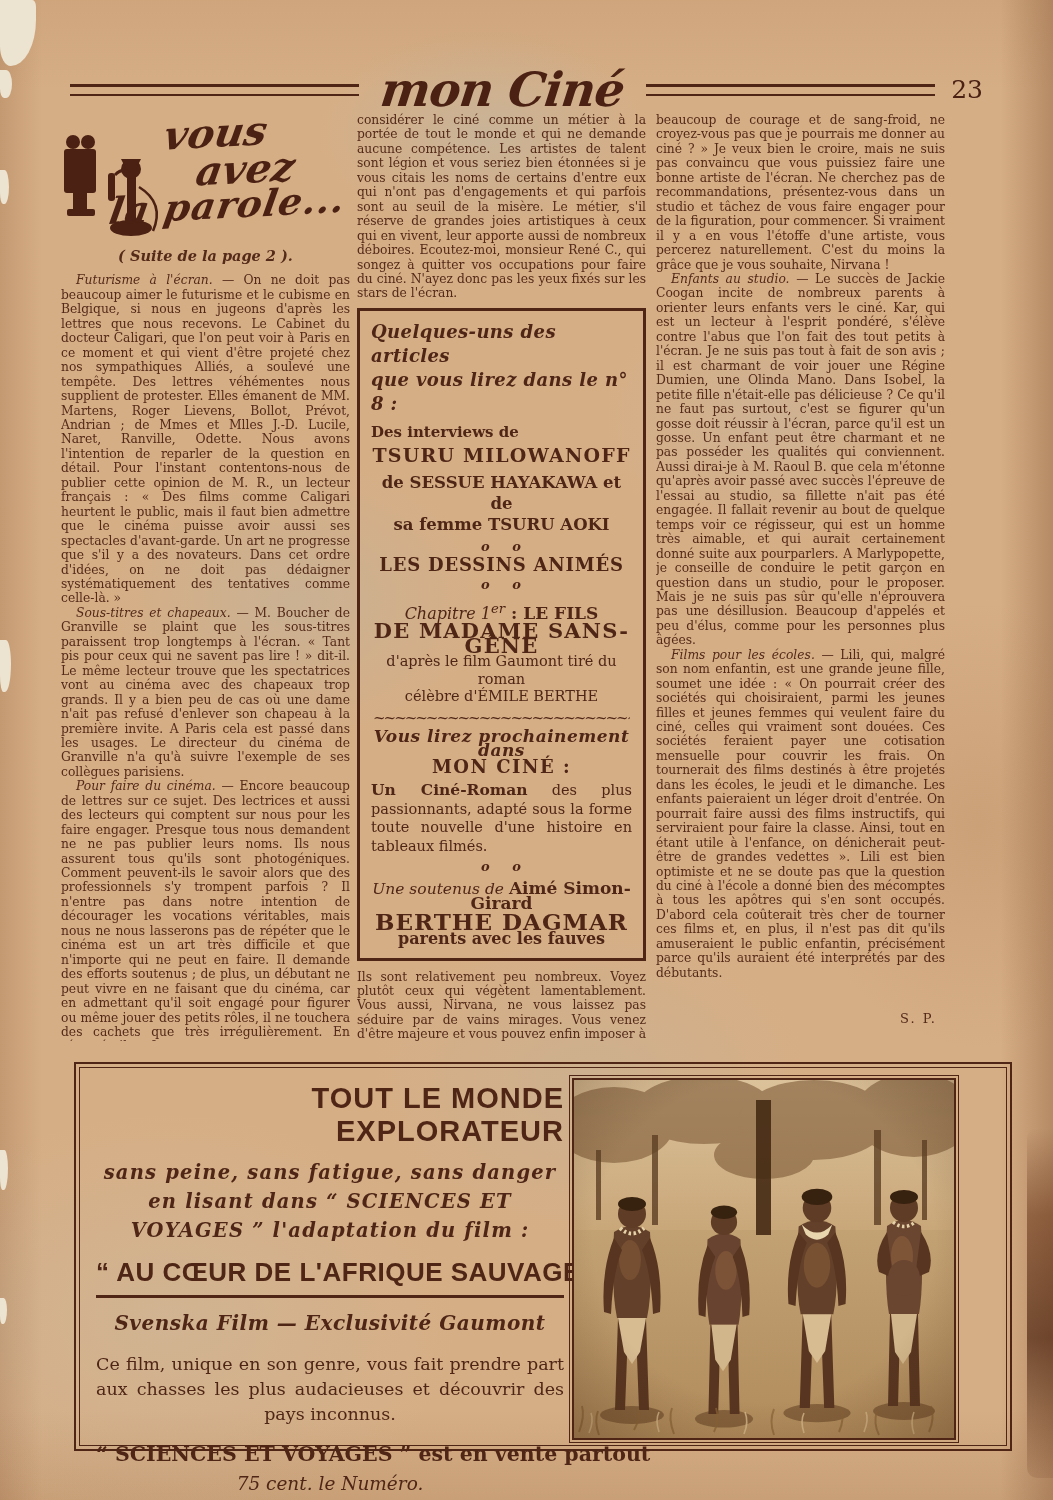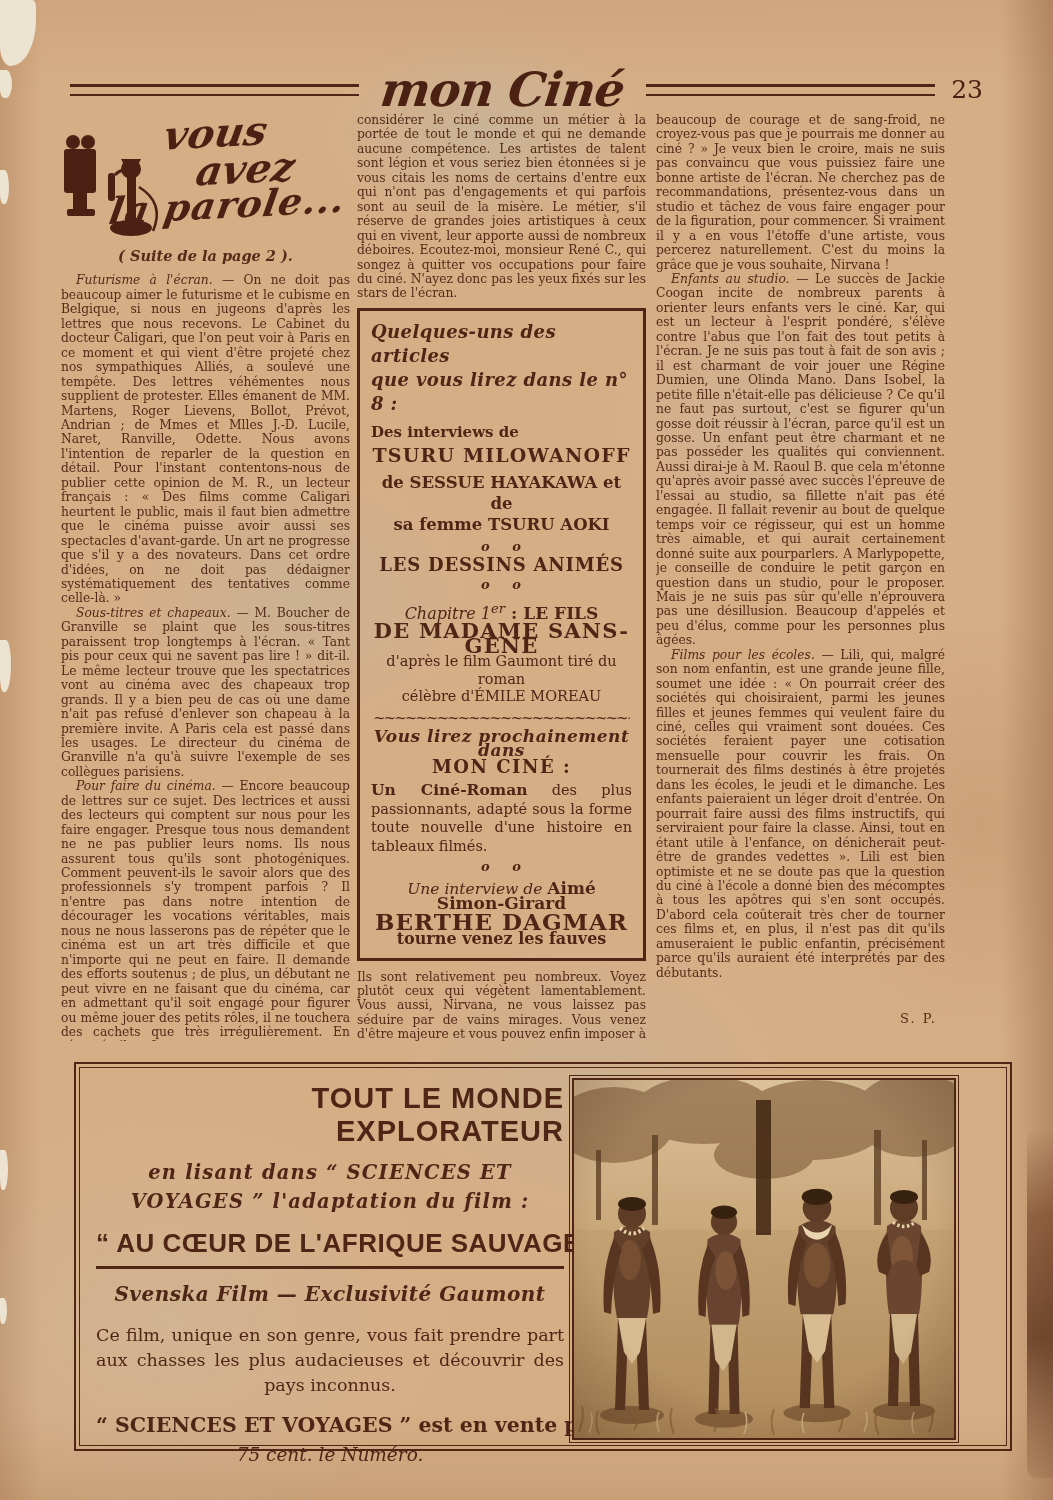--- a/index.html
+++ b/index.html
@@ -157,46 +157,47 @@
       <div class="enc-intro">Des interviews de</div>
       <div class="enc-name">TSURU MILOWANOFF</div>
       <div class="enc-sub">de SESSUE HAYAKAWA et de</div>
       <div class="enc-sub" style="margin-top:0;">sa femme TSURU AOKI</div>
       <div class="orn">o o</div>
       <div class="enc-dessins">LES DESSINS ANIMÉS</div>
       <div class="orn">o o</div>
       <div class="enc-chap"><span class="it">Chapitre 1</span><sup class="it">er</sup><span class="b"> : LE FILS</span></div>
       <div class="enc-chap2">DE MADAME SANS-GÊNE</div>
       <div class="enc-src">d'après le film Gaumont tiré du roman</div>
-      <div class="enc-src">célèbre d'ÉMILE MOREAU</div>
+      <div class="enc-src">célèbre d'ÉMILE BERTHE</div>
       <div class="wavy">~~~~~~~~~~~~~~~~~~~~~~~~~~~~~~~~~~~~~~~~~~~~</div>
       <div class="enc-proch">Vous lirez prochainement dans</div>
       <div class="enc-moncine">MON CINÉ :</div>
       <div class="enc-roman"><span class="b">Un Ciné-Roman</span><span> des plus passionnants, adapté sous la forme toute nouvelle d'une histoire en tableaux filmés.</span></div>
       <div class="orn">o o</div>
-      <div class="enc-interview"><span class="it">Une interview de </span><span class="b">Aimé Simon-Girard</span></div>
+      <div class="enc-interview"><span class="it">Une soutenus de </span><span class="b">Aimé Simon-Girard</span></div>
       <div class="enc-dag2">BERTHE DAGMAR</div>
-      <div class="enc-dag3">tourne venez les fauves</div>
+      <div class="enc-dag3">parents avec les fauves</div>
     </div>
 
     <p class="para noindent">Ils sont relativement peu nombreux. Voyez plutôt ceux qui végètent lamentablement. Vous aussi, Nirvana, ne vous laissez pas séduire par de vains mirages. Vous venez d'être majeure et vous pouvez enfin imposer à vos parents vos idées. « Ma vie, dites-vous, est depuis toujours vouée aux arts, à l'amour de ce qui est beau et peut devenir beau. Possédant un tempérament purement artistique, pliée à tous les sports, particulièrement douée pour la natation et l'équitation, très grande, physique très photogénique et possédant</p>
   </section>
 
   <section class="col col3">
     <p class="para noindent">beaucoup de courage et de sang-froid, ne croyez-vous pas que je pourrais me donner au ciné ? » Je veux bien le croire, mais ne suis pas convaincu que vous puissiez faire une bonne artiste de l'écran. Ne cherchez pas de recommandations, présentez-vous dans un studio et tâchez de vous faire engager pour de la figuration, pour commencer. Si vraiment il y a en vous l'étoffe d'une artiste, vous percerez naturellement. C'est du moins la grâce que je vous souhaite, Nirvana !</p>
     <p class="para"><span class="lead">Enfants au studio.</span> <span>— Le succès de Jackie Coogan incite de nombreux parents à orienter leurs enfants vers le ciné. Kar, qui est un lecteur à l'esprit pondéré, s'élève contre l'abus que l'on fait des tout petits à l'écran. Je ne suis pas tout à fait de son avis ; il est charmant de voir jouer une Régine Dumien, une Olinda Mano. Dans Isobel, la petite fille n'était-elle pas délicieuse ? Ce qu'il ne faut pas surtout, c'est se figurer qu'un gosse doit réussir à l'écran, parce qu'il est un gosse. Un enfant peut être charmant et ne pas posséder les qualités qui conviennent. Aussi dirai-je à M. Raoul B. que cela m'étonne qu'après avoir passé avec succès l'épreuve de l'essai au studio, sa fillette n'ait pas été engagée. Il fallait revenir au bout de quelque temps voir ce régisseur, qui est un homme très aimable, et qui aurait certainement donné suite aux pourparlers. A Marlypopette, je conseille de conduire le petit garçon en question dans un studio, pour le proposer. Mais je ne suis pas sûr qu'elle n'éprouvera pas une désillusion. Beaucoup d'appelés et peu d'élus, comme pour les personnes plus âgées.</span></p>
     <p class="para"><span class="lead">Films pour les écoles.</span> <span>— Lili, qui, malgré son nom enfantin, est une grande jeune fille, soumet une idée : « On pourrait créer des sociétés qui choisiraient, parmi les jeunes filles et jeunes femmes qui veulent faire du ciné, celles qui vraiment sont douées. Ces sociétés feraient payer une cotisation mensuelle pour couvrir les frais. On tournerait des films destinés à être projetés dans les écoles, le jeudi et le dimanche. Les enfants paieraient un léger droit d'entrée. On pourrait faire aussi des films instructifs, qui serviraient pour faire la classe. Ainsi, tout en étant utile à l'enfance, on dénicherait peut-être de grandes vedettes ». Lili est bien optimiste et ne se doute pas que la question du ciné à l'école a donné bien des mécomptes à tous les apôtres qui s'en sont occupés. D'abord cela coûterait très cher de tourner ces films et, en plus, il n'est pas dit qu'ils amuseraient le public enfantin, précisément parce qu'ils auraient été interprétés par des débutants.</span></p>
     <div class="signature">S. P.</div>
   </section>
 
   <section class="ad">
     <div class="ad-inner">
       <div class="ad-left">
         <div class="ad-title">TOUT LE MONDE EXPLORATEUR</div>
         <div class="ad-tags">
+          <div class="ad-tag">sans peine, sans fatigue, sans danger</div>
           <div class="ad-tag">en lisant dans “ SCIENCES ET</div>
           <div class="ad-tag">VOYAGES ” l'adaptation du film :</div>
         </div>
         <div class="ad-film">“ AU CŒUR DE L'AFRIQUE SAUVAGE ”</div>
         <div class="ad-credit">Svenska Film — Exclusivité Gaumont</div>
         <div class="ad-body">Ce film, unique en son genre, vous fait prendre part aux chasses les plus audacieuses et découvrir des pays inconnus.</div>
         <div class="ad-avail">“ SCIENCES ET VOYAGES ” est en vente partout</div>
         <div class="ad-price">75 cent. le Numéro.</div>
       </div>
 

